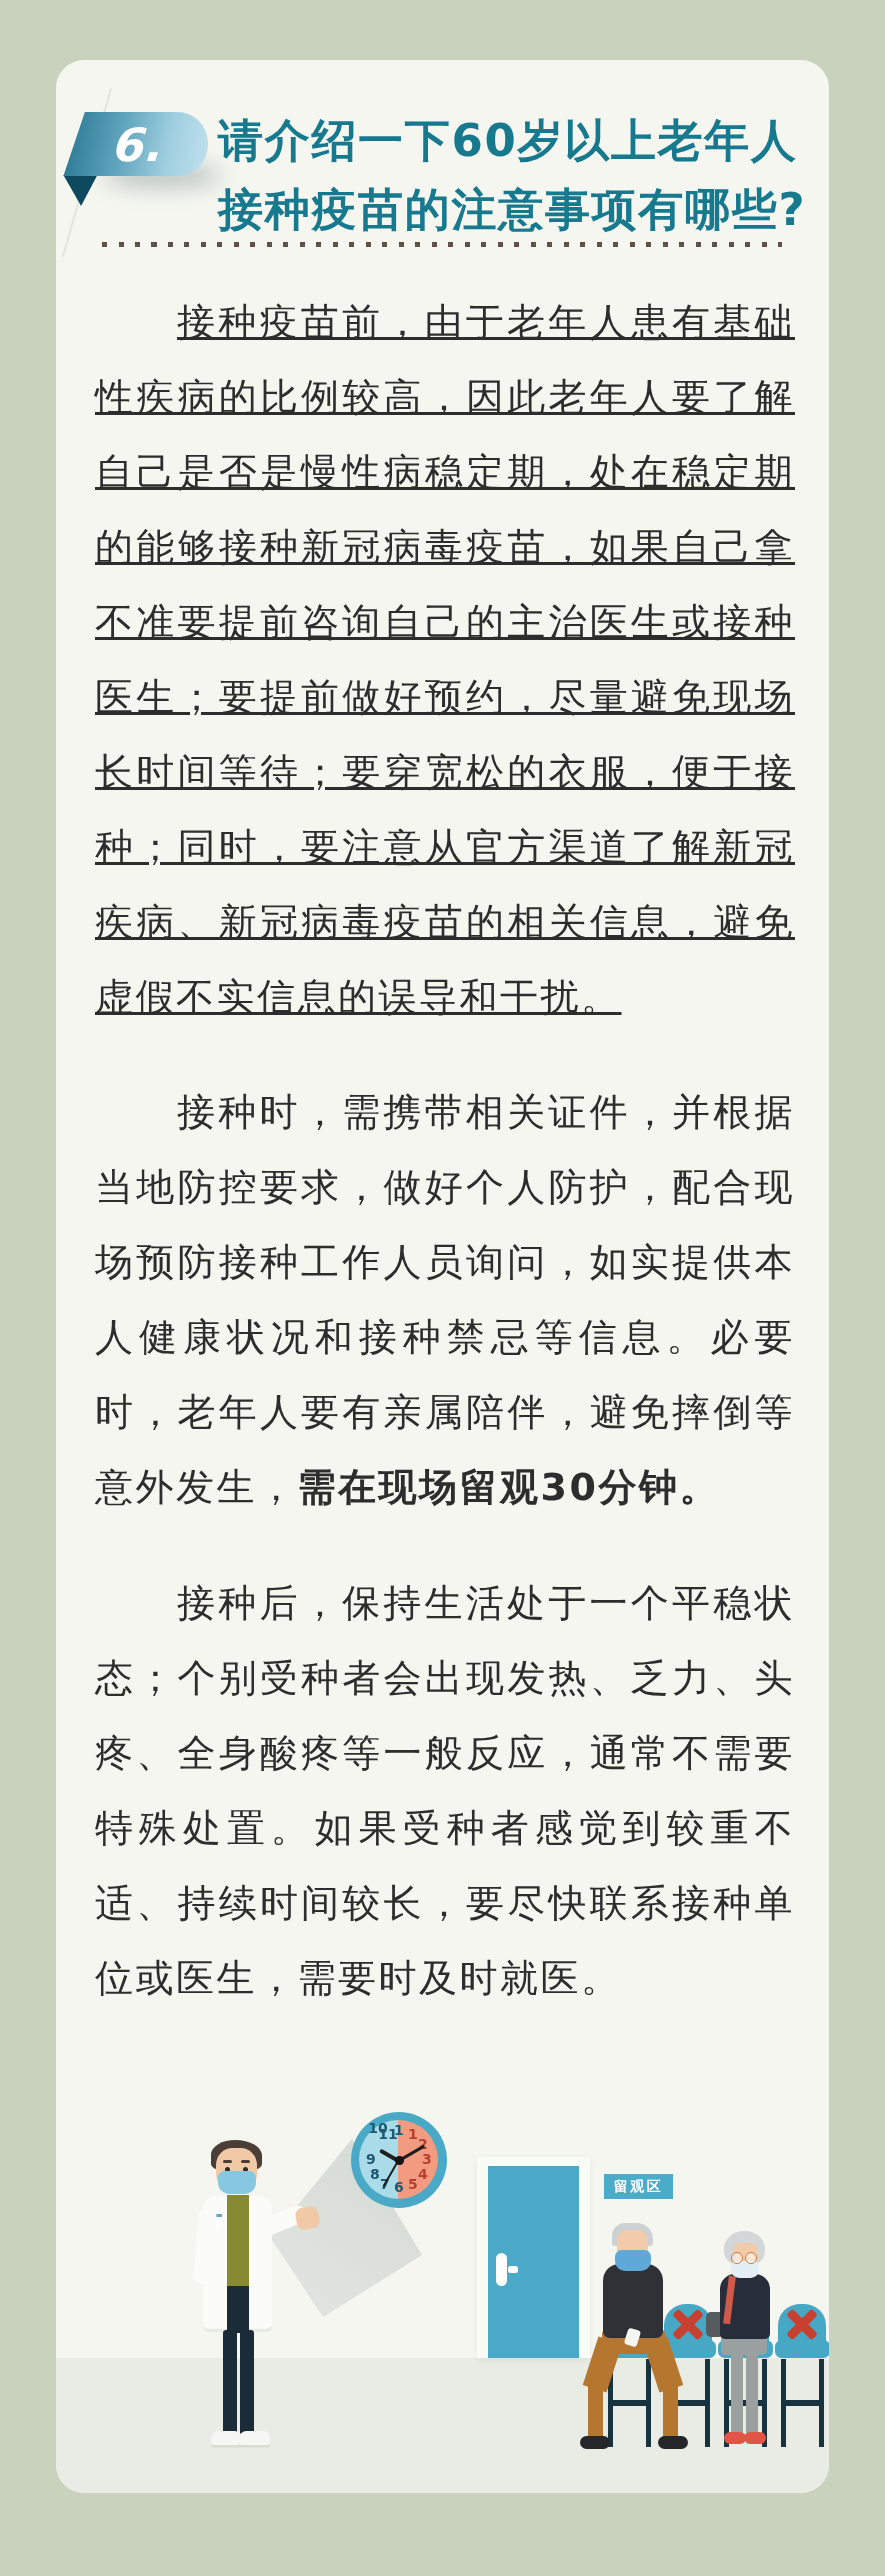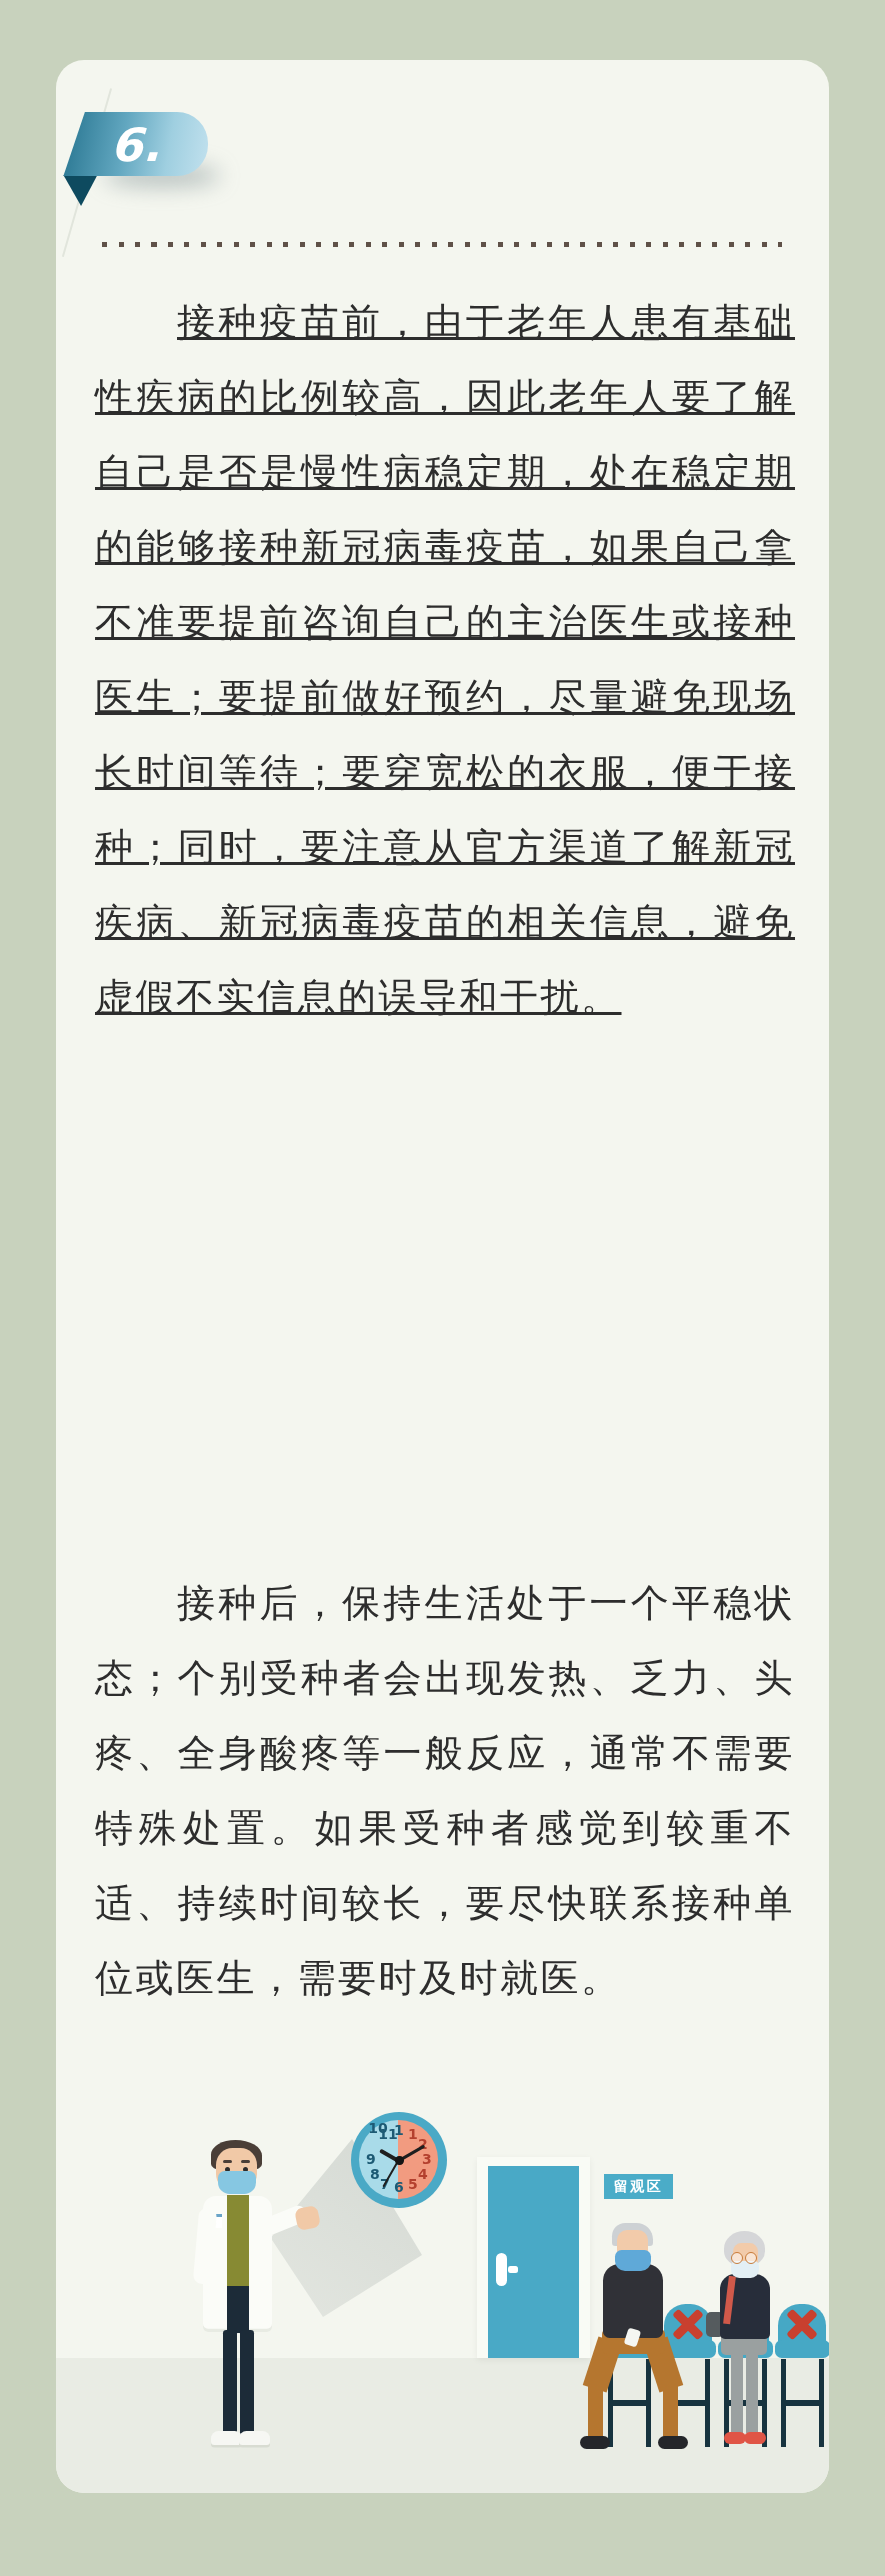--- a/index.html
+++ b/index.html
@@ -139,24 +139,29 @@
 
     <div class="crease"></div>
 
     <div class="ribbon-shadow"></div>
     <div class="ribbon">
       <div class="ribbon-bg"></div>
     </div>
     <div class="ribbon-fold"></div>
     <div class="badge-num">6.</div>
 
+    <div class="title">
+      <div>请介绍一下60岁以上老年人</div>
+      <div>接种疫苗的注意事项有哪些?</div>
+    </div>
 
     <div class="dots"></div>
 
     <p class="para p1">接种疫苗前，由于老年人患有基础性疾病的比例较高，因此老年人要了解自己是否是慢性病稳定期，处在稳定期的能够接种新冠病毒疫苗，如果自己拿不准要提前咨询自己的主治医生或接种医生；要提前做好预约，尽量避免现场长时间等待；要穿宽松的衣服，便于接种；同时，要注意从官方渠道了解新冠疾病、新冠病毒疫苗的相关信息，避免虚假不实信息的误导和干扰。</p>
+    <p class="para p2"><span>接种时，需携带相关证件，并根据当地防控要求，做好个人防护，配合现场预防接种工作人员询问，如实提供本人健康状况和接种禁忌等信息。必要时，老年人要有亲属陪伴，避免摔倒等意外发生，</span><b>需在现场留观30分钟。</b></p>
     <p class="para p3">接种后，保持生活处于一个平稳状态；个别受种者会出现发热、乏力、头疼、全身酸疼等一般反应，通常不需要特殊处置。如果受种者感觉到较重不适、持续时间较长，要尽快联系接种单位或医生，需要时及时就医。</p>
 
     <div class="floor"></div>
     <div class="beam"></div>
 
     <div class="clock">
       <div class="clock-face">
         <span class="cn cn-b" style="left:33px;top:3.3px">1</span>
         <span class="cn cn-r" style="left:47px;top:7.4px">1</span>
         <span class="cn cn-r" style="left:57px;top:17.4px">2</span>

